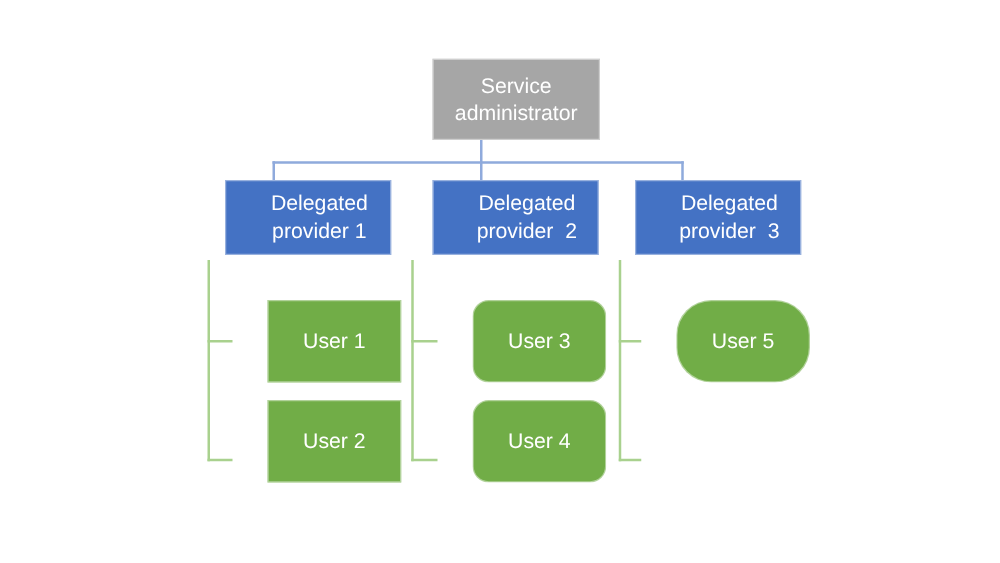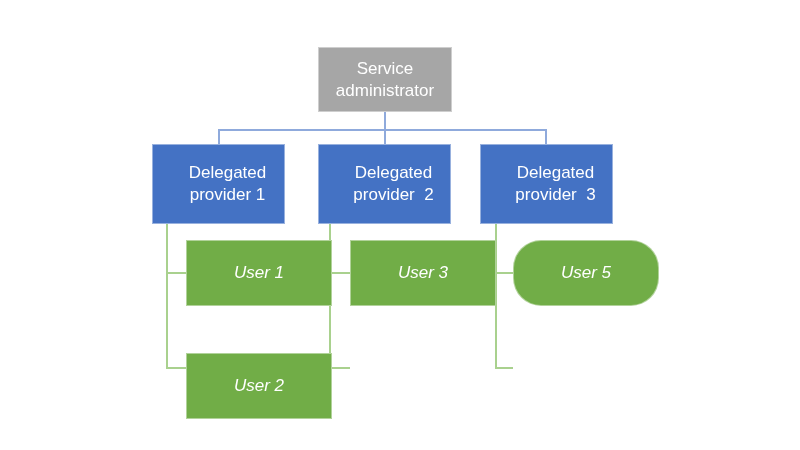--- a/index.html
+++ b/index.html
@@ -19,45 +19,45 @@
     position: absolute;
     box-sizing: border-box;
     display: flex;
     align-items: center;
     justify-content: center;
     text-align: center;
     color: var(--text, #ffffff);
     font-size: 17px;
     line-height: 22px;
     border: 1px solid rgba(255,255,255,0.45);
+    margin-left: 28px;
   }
   .node .label {
     white-space: pre-wrap;
   }
   .node-service {
     left: 318px; top: 47px; width: 134px; height: 65px;
     background: var(--service-fill, #a6a6a6);
   }
   .node-provider {
-    top: 144px; width: 133px; height: 80px;
+    top: 144px; width: 133px; height: 60px;
     background: var(--provider-fill, #4472c4);
     padding-left: 18px;
   }
   .p1 { left: 152px; }
   .p2 { left: 318px; }
   .p3 { left: 480px; }
   .node-user {
-    width: 146px; height: 66px;
+    width: 107px; height: 66px;
     background: var(--user-fill, #71ad47);
-    font-style: italic;
   }
   .row1 { top: 240px; }
-  .row2 { top: 353px; }
+  .row2 { top: 320px; }
   .c1 { left: 186px; }
-  .c2 { left: 350px; }
+  .c2 { left: 350px; border-radius: 13px; }
   .c3 { left: 513px; border-radius: 28px; }
   .line {
     position: absolute;
   }
   .line.blue { background: var(--connector-blue, #8faadc); }
   .line.green { background: var(--connector-green, #a9d18e); }
   
   .admin-stem   { left: 384px; top: 112px; width: 2px;  height: 33px; }
   .admin-rail   { left: 218px; top: 129px; width: 329px; height: 2px; }
   .drop-p1      { left: 218px; top: 129px; width: 2px;  height: 16px; }
@@ -116,17 +116,20 @@
 
   <div class="node node-user row1 c1">
     <span class="label">User 1</span>
   </div>
   <div class="node node-user row2 c1">
     <span class="label">User 2</span>
   </div>
   <div class="node node-user row1 c2">
     <span class="label">User 3</span>
   </div>
+  <div class="node node-user row2 c2">
+    <span class="label">User 4</span>
+  </div>
   <div class="node node-user row1 c3">
     <span class="label">User 5</span>
   </div>
 
 </div>
 
 </body></html>

